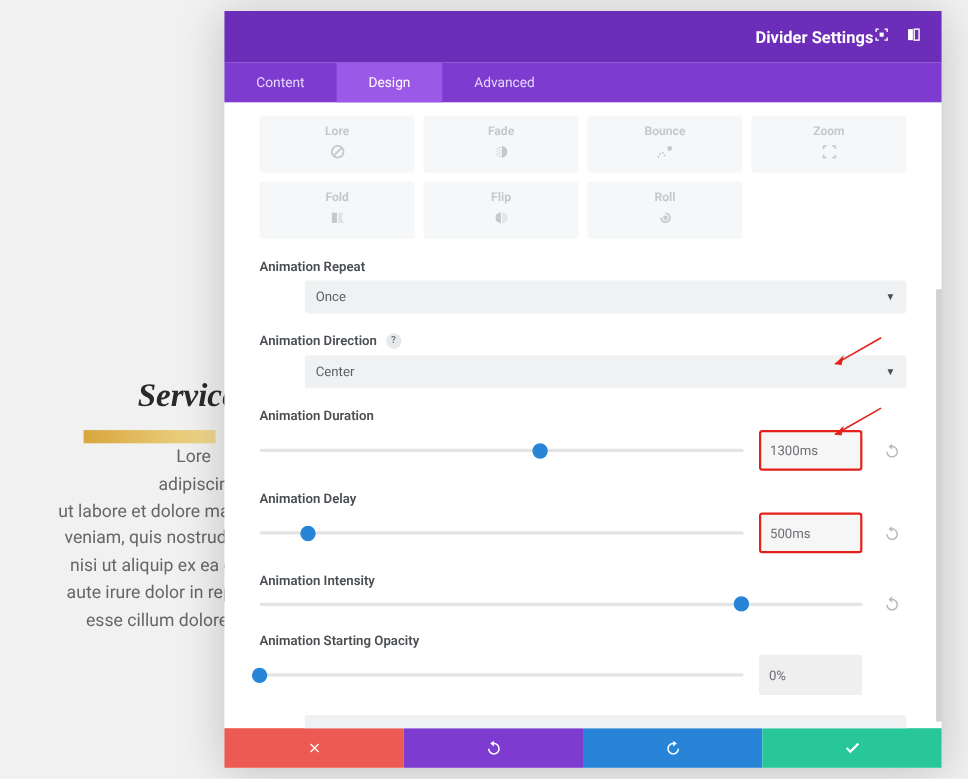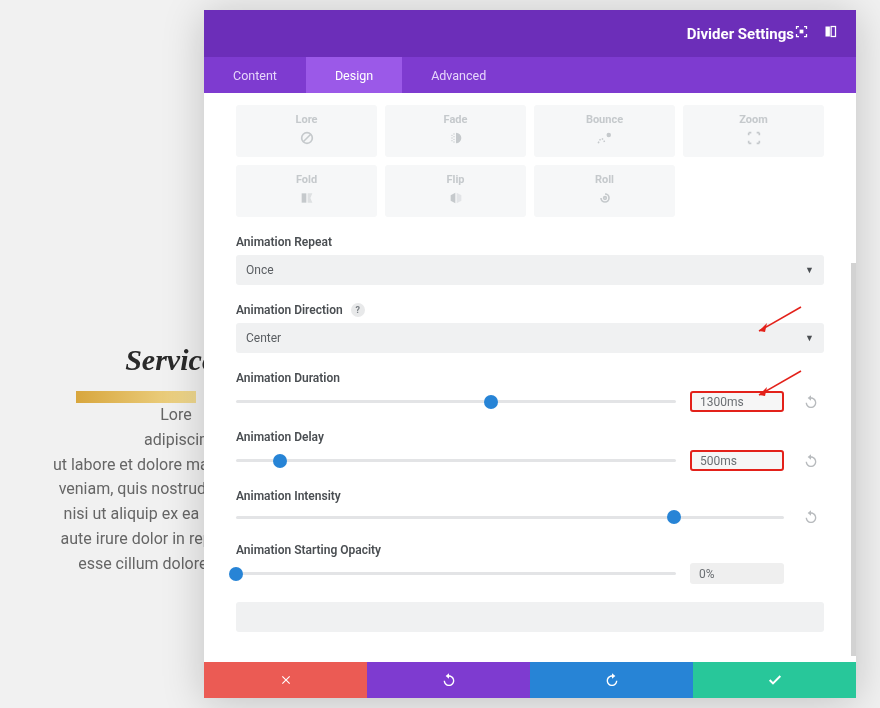--- a/index.html
+++ b/index.html
@@ -139,20 +139,21 @@
   background: #f0f1f2;
   height: 30px;
   border-radius: 3px;
   display: flex;
   align-items: center;
   justify-content: space-between;
   padding: 0 10px;
   font-size: 12px;
   color: #5a5e62;
   cursor: pointer;
+  margin-left: 41px;
 }
 .select-box .caret {
   font-size: 9px;
   color: #4a4e52;
 }
 .slider-row {
   display: flex;
   align-items: center;
   gap: 14px;
 }
@@ -167,21 +168,21 @@
   position: absolute;
   top: 50%;
   width: 14px;
   height: 14px;
   background: #2784d6;
   border-radius: 50%;
   transform: translate(-50%, -50%);
 }
 .slider-value {
   width: 94px;
-  height: 21px;
+  height: 37px;
   background: #efefef;
   border: 1px solid transparent;
   border-radius: 3px;
   font-size: 12px;
   color: #6b6f73;
   padding: 0 8px;
   display: flex;
   align-items: center;
 }
 .slider-value.highlight {

